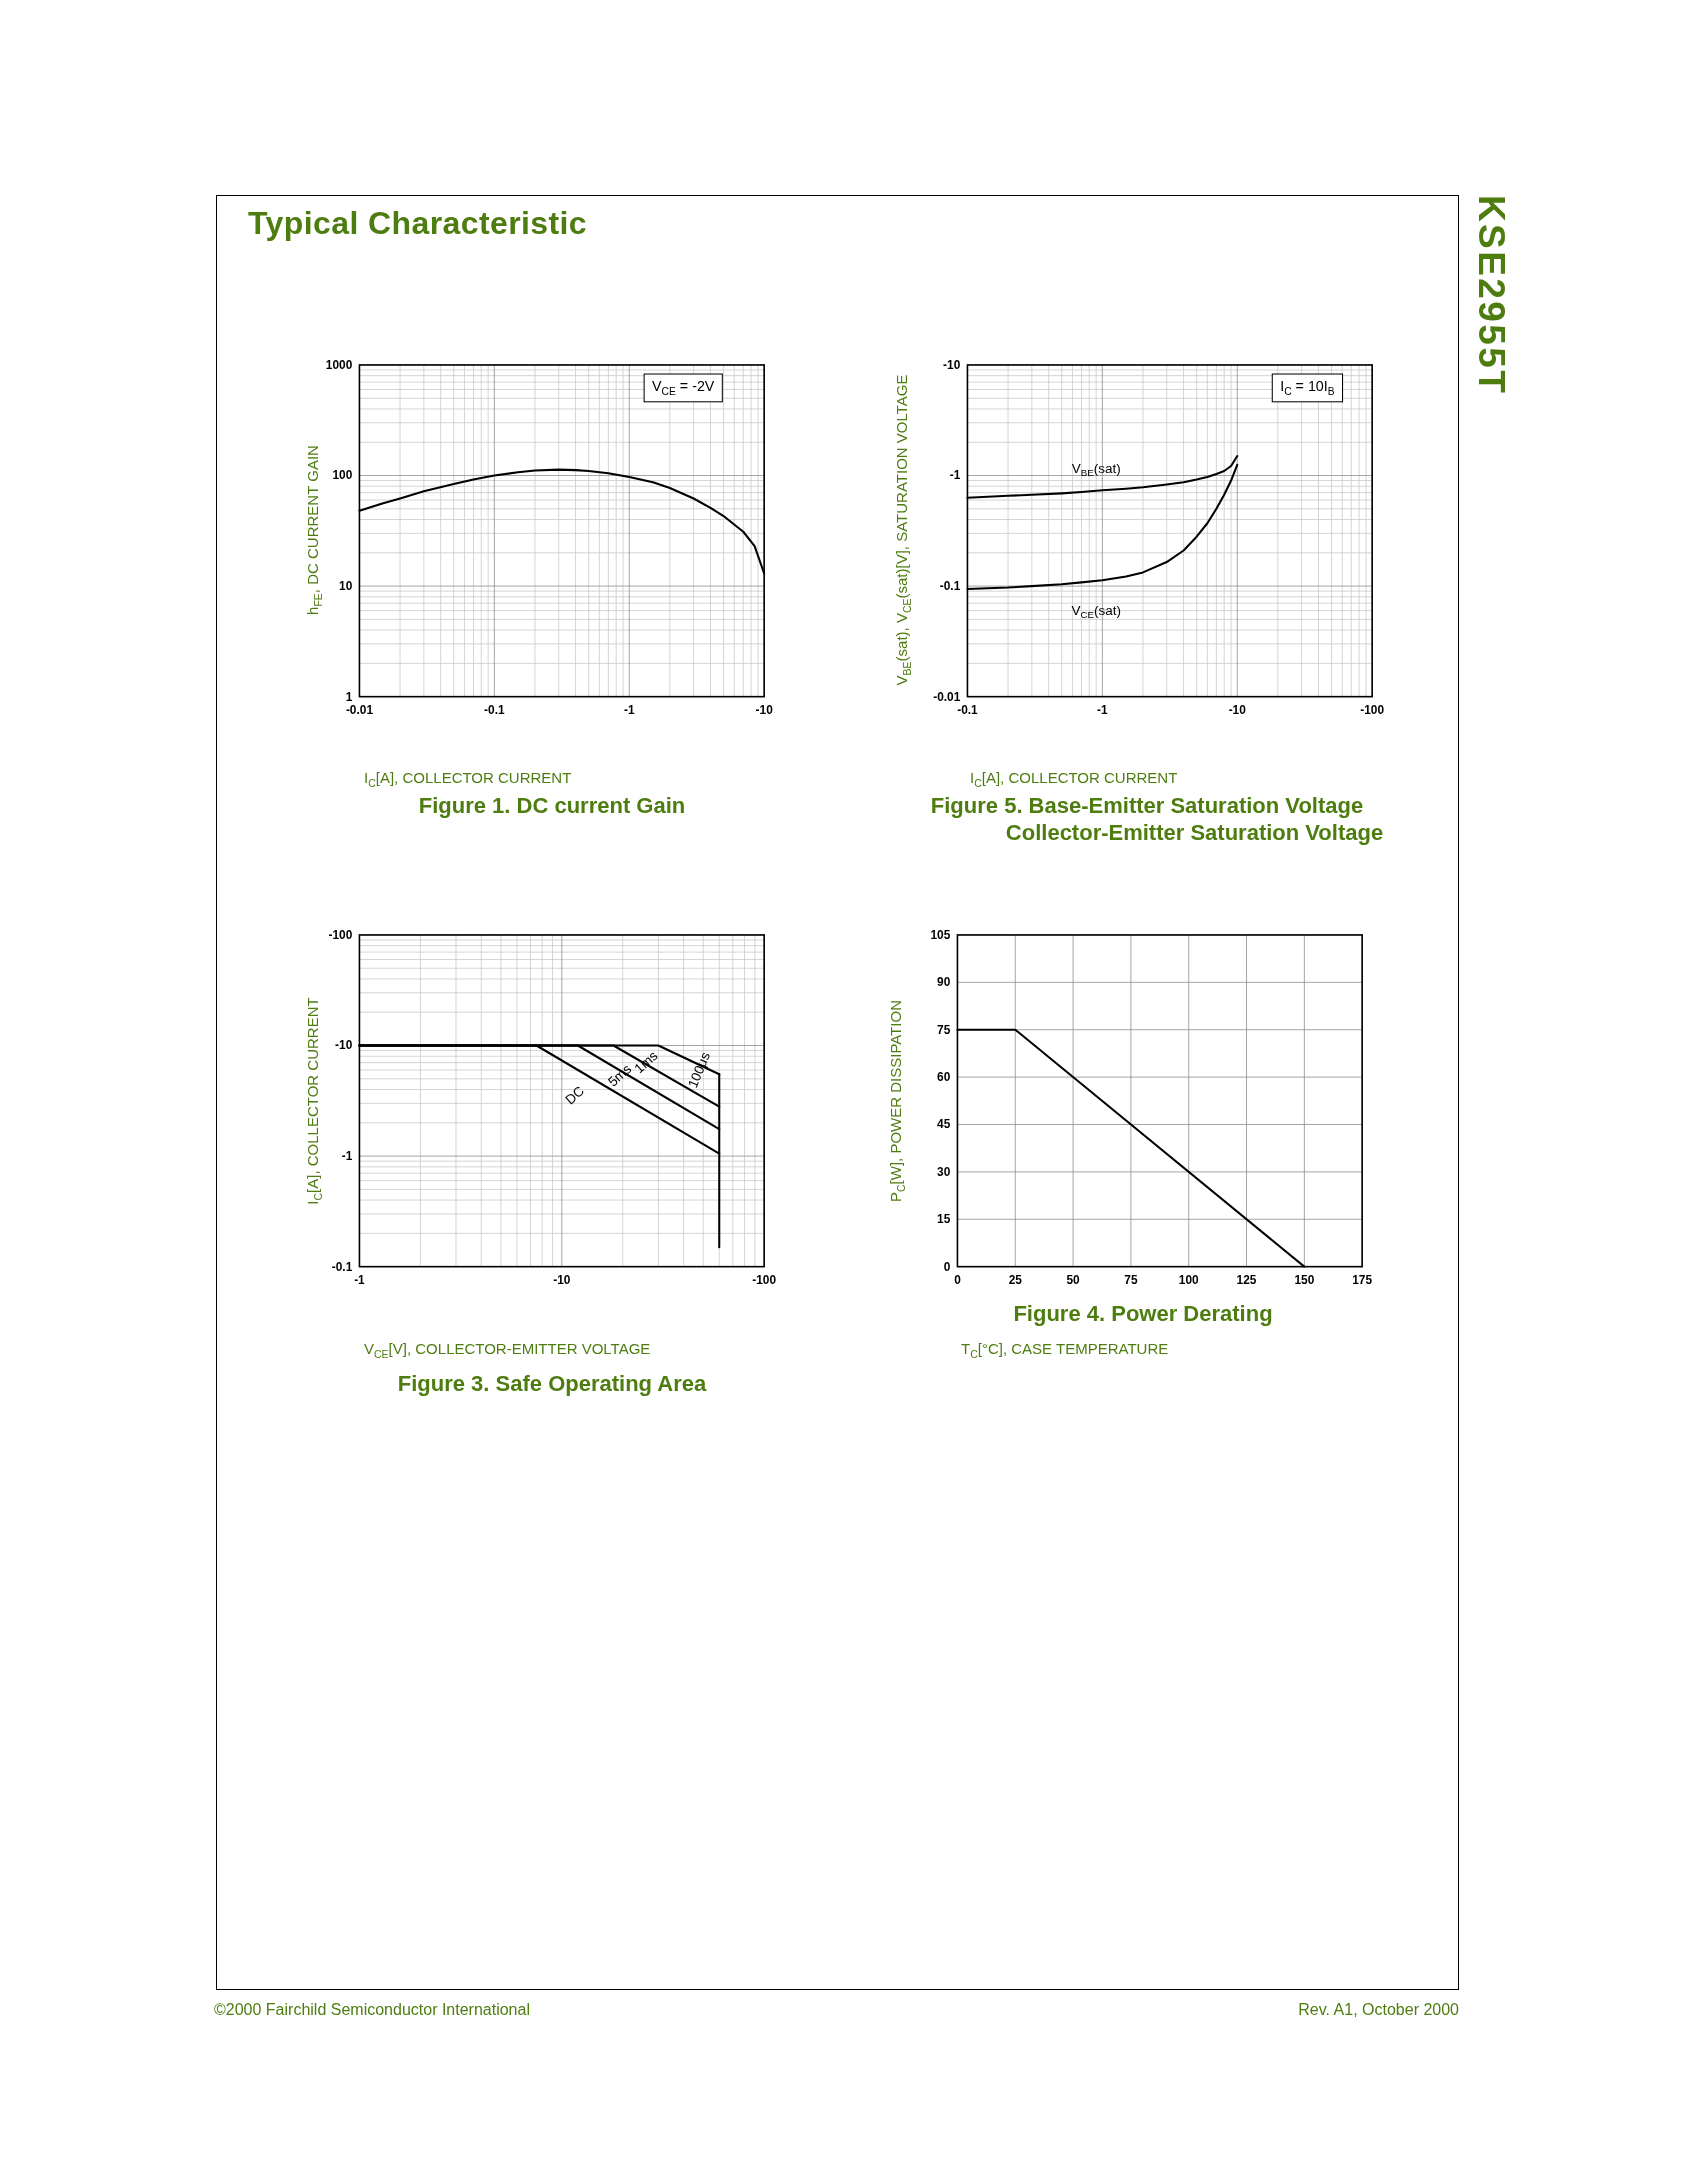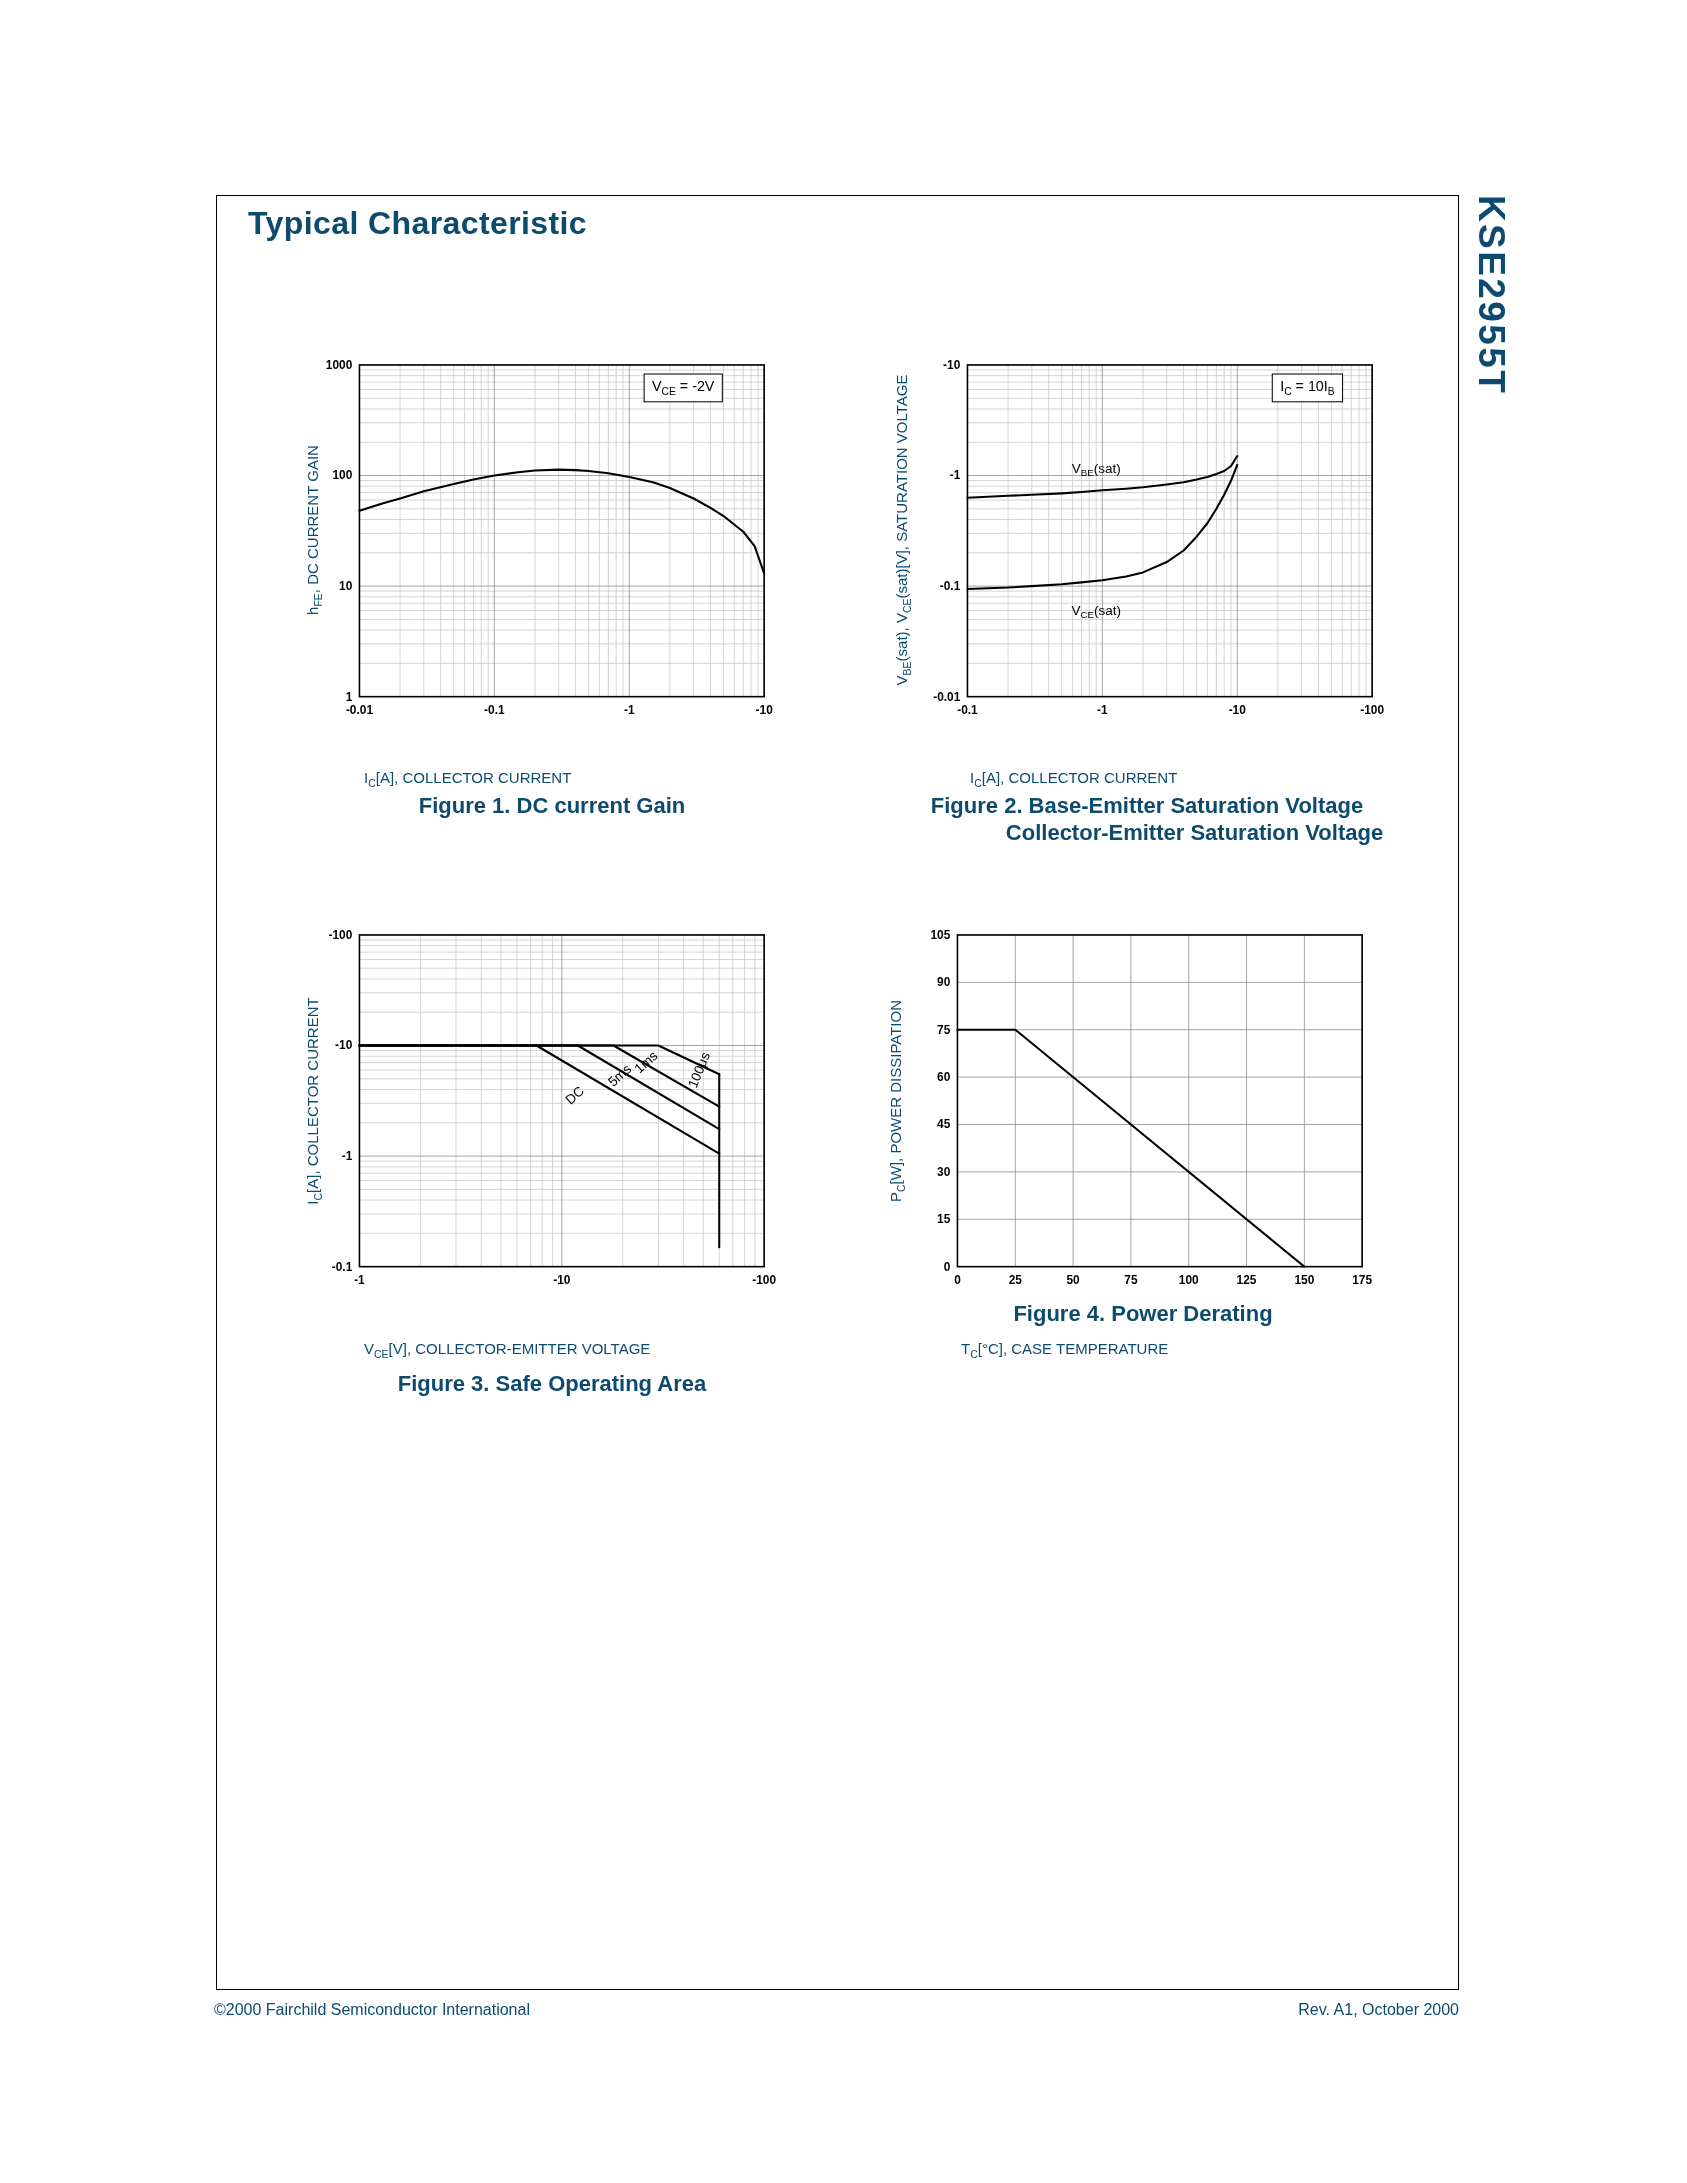--- a/index.html
+++ b/index.html
@@ -1,17 +1,17 @@
 <!DOCTYPE html>
 <html style="font-size:12.7px"><head>
 <meta charset="utf-8">
 <style>
   html,body{margin:0;padding:0;background:#ffffff;}
   .page{position:relative;width:1687px;height:2183px;background:#ffffff;
-        font-family:"Liberation Sans",sans-serif;color:#0c4a6e;overflow:hidden;}
+        font-family:"Liberation Sans",sans-serif;color:#4d7c0f;overflow:hidden;}
   .border-box{position:absolute;left:216px;top:195px;width:1241px;height:1793px;
         border:1.6px solid #000;background:#fff;}
   .doc-title{position:absolute;left:248px;top:205px;font-size:32px;font-weight:700;letter-spacing:0.4px;}
   .side-label{position:absolute;left:1470px;top:195px;writing-mode:vertical-rl;
         font-size:37px;font-weight:700;letter-spacing:2.4px;white-space:nowrap;}
   .chart-svg{position:absolute;overflow:visible;}
   #svg1{left:292px;top:349px;}
   #svg2{left:900px;top:349px;}
   #svg3{left:292px;top:919px;}
   #svg4{left:890px;top:919px;}
@@ -192,21 +192,21 @@
       <text x="76" y="25" text-anchor="end" class="tick">-10</text>
       <path d="M85.0 187.3 L136.2 184.9 L166.1 183.6 L203.8 181.8 L228.7 180.1 L255.0 178.0 L284.9 175.9 L306.2 174.0 L336.1 170.6 L357.4 167.8 L373.8 164.4 L387.3 161.2 L398.7 157.5 L408.5 153.6 L417.2 147.3 L425.0 134.8" fill="none" stroke="#000" stroke-width="2.6" stroke-linejoin="round" stroke-linecap="round"></path>
       <path d="M85.0 302.4 L136.2 300.5 L166.1 298.7 L203.8 296.3 L228.7 294.0 L255.0 291.3 L284.9 286.6 L306.2 281.4 L336.1 268.4 L357.4 253.8 L373.8 236.4 L387.3 219.5 L398.7 201.3 L408.5 183.6 L417.2 165.7 L425.0 145.8" fill="none" stroke="#000" stroke-width="2.6" stroke-linejoin="round" stroke-linecap="round"></path>
       <text x="247.22122660468523" y="156.38095766292196" text-anchor="middle" class="clabel"><tspan dy="0">V</tspan><tspan dy="4" font-size="72%">BE</tspan><tspan dy="-4">(sat)</tspan></text>
       <text x="247.22122660468523" y="334.84279859713536" text-anchor="middle" class="clabel"><tspan dy="0">V</tspan><tspan dy="4" font-size="72%">CE</tspan><tspan dy="-4">(sat)</tspan></text>
       <rect x="469.1187744140625" y="31.439998626708984" width="88.5625" height="35" fill="#fff" stroke="#000" stroke-width="1.3"></rect>
       <text x="513.4" y="53.44" text-anchor="middle" class="anno"><tspan dy="0">I</tspan><tspan dy="4" font-size="72%">C</tspan><tspan dy="-4"> = 10I</tspan><tspan dy="4" font-size="72%">B</tspan></text>
     </svg>
   <div class="x-title" id="xt2">I<sub>C</sub>[A], COLLECTOR CURRENT</div>
   <div class="caption" id="cap2">
-    <div class="cap-line1">Figure 2. Base-Emitter Saturation Voltage</div>
+    <div class="cap-line1">Figure 5. Base-Emitter Saturation Voltage</div>
     <div class="cap-line2">Collector-Emitter Saturation Voltage</div>
   </div>
 
   <div class="y-title" id="yt3">I<sub>C</sub>[A], COLLECTOR CURRENT</div>
   <svg class="chart-svg" id="svg3" width="492" height="389" viewBox="0 0 620 490">
       <line x1="161.7626488943152" y1="20" x2="161.7626488943152" y2="438" stroke="#c9c9c9" stroke-width="1"></line>
       <line x1="206.66591995351394" y1="20" x2="206.66591995351394" y2="438" stroke="#c9c9c9" stroke-width="1"></line>
       <line x1="238.5252977886304" y1="20" x2="238.5252977886304" y2="438" stroke="#c9c9c9" stroke-width="1"></line>
       <line x1="263.2373511056848" y1="20" x2="263.2373511056848" y2="438" stroke="#c9c9c9" stroke-width="1"></line>
       <line x1="283.4285688478291" y1="20" x2="283.4285688478291" y2="438" stroke="#c9c9c9" stroke-width="1"></line>

